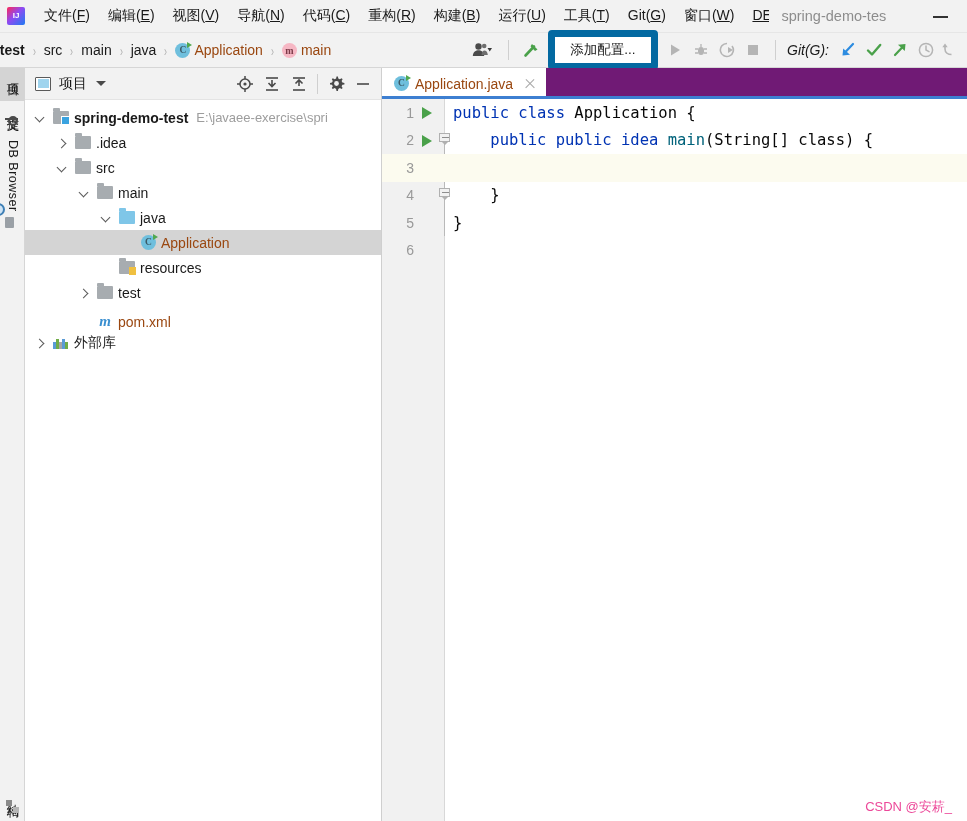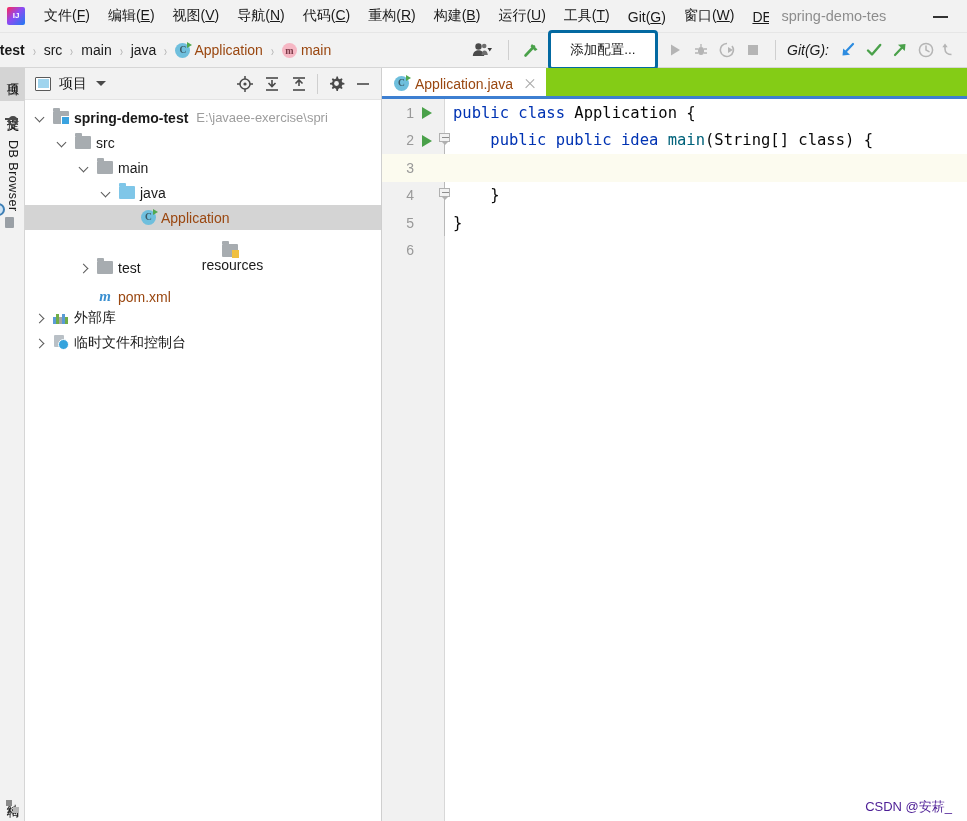--- a/index.html
+++ b/index.html
@@ -89,21 +89,21 @@
     content: "m"; position: absolute; left: 0; right: 0; top: 0;
     font-size: 10px; line-height: 15px; text-align: center; color: #7c3b49;
     font-family: "Liberation Serif", serif; font-weight: bold;
   }
   .tb-sep { width: 1px; height: 20px; background: #cfcfcf; margin: 0 9px; }
   .tb-btn {
     width: 26px; height: 26px; position: relative;
     display: flex; align-items: center; justify-content: center;
   }
   .run-cfg-btn {
-    height: 40px; min-width: 110px; border: 3px solid #0369a1; border-radius: 4px;
+    height: 40px; min-width: 110px; border: 7px solid #0369a1; border-radius: 4px;
     background: #fff; font-size: 13.5px; color: #1a1a1a;
     display: flex; align-items: center; justify-content: center;
     padding: 0 10px; margin: 0 4px;
   }
   .git-label { font-size: 14px; color: #1a1a1a; margin: 0 6px 0 2px; white-space: nowrap; font-style: italic; }
 
   
   .stripe {
     position: absolute; left: 0; top: 68px; width: 25px; height: 753px;
     background: #f2f2f2; border-right: 1px solid #d6d6d6;
@@ -239,21 +239,21 @@
     content: ""; position: absolute; right: 0; bottom: 0; width: 9px; height: 9px;
     border-radius: 50%; background: #35a3dd; border: 1.5px solid #ffffff;
   }
 
   
   .editor-area {
     position: absolute; left: 382px; top: 68px; right: 0; bottom: 0;
     background: #ffffff;
   }
   .tabs {
-    height: 31px; background: #84cc16; display: flex; align-items: stretch;
+    height: 31px; background: #701a75; display: flex; align-items: stretch;
     position: relative;
   }
   .tab {
     background: #ffffff; display: flex; align-items: center; gap: 6px;
     padding: 0 9px 0 12px; position: relative; min-width: 150px;
   }
   .tab-label { font-size: 14px; color: #9a4710; white-space: nowrap; }
   .tab-close { width: 14px; height: 14px; position: relative; margin-left: 4px; }
   .tab-close::before, .tab-close::after {
     content: ""; position: absolute; left: 1px; top: 6px; width: 12px; height: 1.4px;
@@ -313,32 +313,32 @@
   }
   .codetext {
     position: absolute; left: 71px; white-space: pre; color: #080808;
   }
   .kw { color: #0033b3; }
   .mthd { color: #00627a; }
   .plain { color: #080808; }
 
   .watermark {
     position: absolute; right: 15px; bottom: 5px;
-    font-size: 13px; color: #4c1d95;
+    font-size: 13px; color: #ec4899;
     font-family: "Liberation Sans", sans-serif;
   }
 </style>
 </head>
 <body>
 
 <div id="app">
 
   <div class="menubar">
     <div class="ij-logo"></div>
-    <div id="menu-items" style="display:flex;align-items:flex-end;">
+    <div id="menu-items" style="display:flex;align-items:flex-start;">
         <div class="menu-item">文件(<span class="mn">F</span>)</div>
         <div class="menu-item">编辑(<span class="mn">E</span>)</div>
         <div class="menu-item">视图(<span class="mn">V</span>)</div>
         <div class="menu-item">导航(<span class="mn">N</span>)</div>
         <div class="menu-item">代码(<span class="mn">C</span>)</div>
         <div class="menu-item">重构(<span class="mn">R</span>)</div>
         <div class="menu-item">构建(<span class="mn">B</span>)</div>
         <div class="menu-item">运行(<span class="mn">U</span>)</div>
         <div class="menu-item">工具(<span class="mn">T</span>)</div>
         <div class="menu-item">Git(<span class="mn">G</span>)</div>
@@ -519,40 +519,45 @@
       </div>
     </div>
     <div class="tree" id="tree">
         <div class="row" style="padding-left: 8px;">
           <span class="arrow expanded" style="margin-right: 6px;"></span>
           <span class="ic-folder module"></span>
           <span class="nodelabel bold">spring-demo-test</span>
           <span class="nodepath">E:\javaee-exercise\spri</span>
         </div>
         <div class="row" style="padding-left: 30px;">
+          <span class="arrow collapsed" style="margin-right: 6px;"></span>
+          <span class="ic-folder"></span>
+          <span class="nodelabel">.idea</span>
+        </div>
+        <div class="row" style="padding-left: 30px;">
           <span class="arrow expanded" style="margin-right: 6px;"></span>
           <span class="ic-folder"></span>
           <span class="nodelabel">src</span>
         </div>
         <div class="row" style="padding-left: 52px;">
           <span class="arrow expanded" style="margin-right: 6px;"></span>
           <span class="ic-folder"></span>
           <span class="nodelabel">main</span>
         </div>
         <div class="row" style="padding-left: 74px;">
           <span class="arrow expanded" style="margin-right: 6px;"></span>
           <span class="ic-folder src"></span>
           <span class="nodelabel">java</span>
         </div>
         <div class="row selected" style="padding-left: 96px;">
           <span class="arrow" style="margin-right: 6px;"></span>
           <span class="ic-class"></span>
           <span class="nodelabel code">Application</span>
         </div>
-        <div class="row" style="padding-left: 74px; flex-direction: column;">
+        <div class="row" style="padding-left: 74px;">
           <span class="arrow" style="margin-right: 6px;"></span>
           <span class="ic-folder res"></span>
           <span class="nodelabel">resources</span>
         </div>
         <div class="row" style="padding-left: 52px;">
           <span class="arrow collapsed" style="margin-right: 6px;"></span>
           <span class="ic-folder"></span>
           <span class="nodelabel">test</span>
         </div>
         <div class="row" style="padding-left: 52px; align-items: flex-end;">
@@ -563,25 +568,20 @@
         <div class="row" style="padding-left: 8px;">
           <span class="arrow collapsed" style="margin-right: 6px;"></span>
           <span class="ic-lib">
             <span style="background: rgb(90, 155, 213); left: 0px; height: 7px;"></span>
             <span style="background: rgb(112, 173, 71); left: 3px; height: 10px;"></span>
             <span style="background: rgb(166, 166, 166); left: 6px; height: 7px;"></span>
             <span style="background: rgb(90, 155, 213); left: 9px; height: 10px;"></span>
             <span style="background: rgb(112, 173, 71); left: 12px; height: 7px;"></span>
           </span>
           <span class="nodelabel">外部库</span>
-        </div>
-        <div class="row" style="padding-left: 8px;">
-          <span class="arrow collapsed" style="margin-right: 6px;"></span>
-          <span class="ic-scratch"></span>
-          <span class="nodelabel">临时文件和控制台</span>
         </div>
       </div>
   </div>
 
   <div class="editor-area">
     <div class="tabs">
       <div class="tab">
         <span class="ic-class"></span>
         <span class="tab-label">Application.java</span>
         <span class="tab-close"></span>

